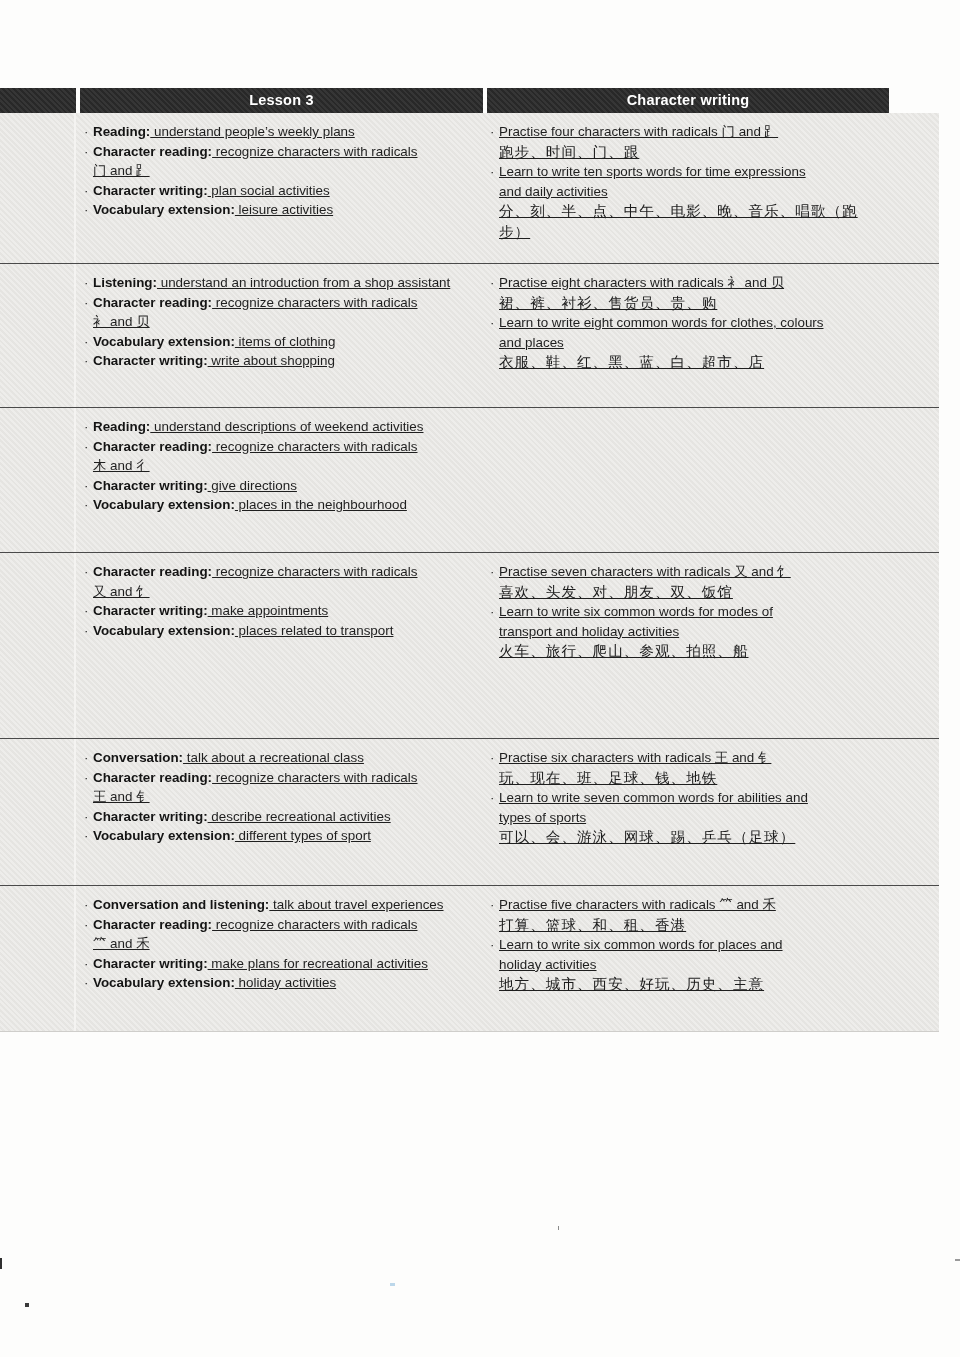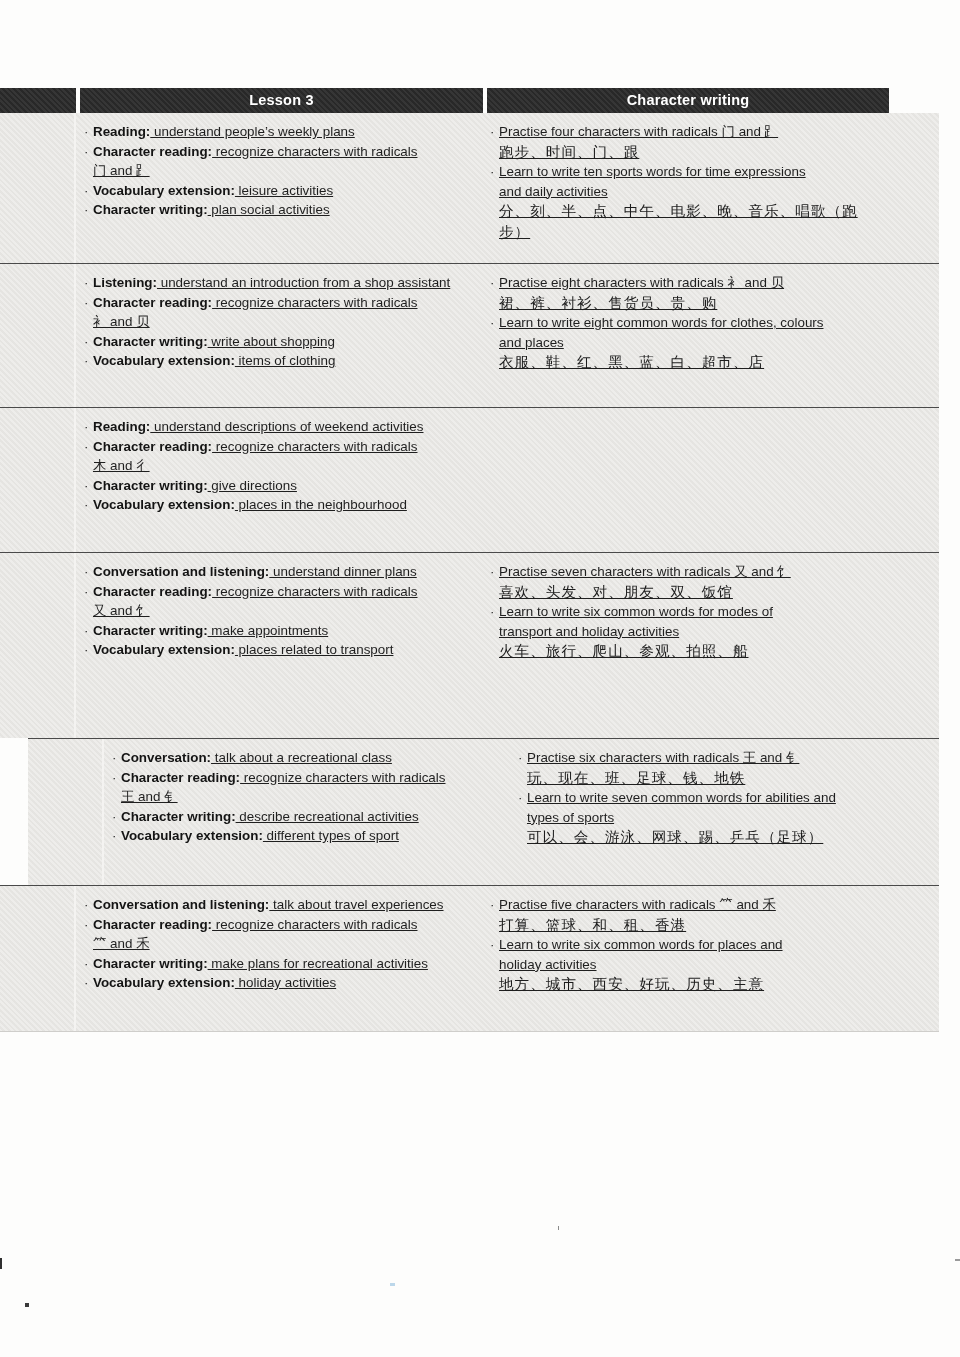--- a/index.html
+++ b/index.html
@@ -98,39 +98,39 @@
       <div class="th">Character writing</div>
     </div>
 
     <div class="tbody">
         <div class="row" style="min-height: 150px;">
           <div class="cell-num"></div>
           <div class="cell-left">
             <div class="obj"><span class="lb">Reading:</span><span class="tx"> understand people’s weekly plans</span></div>
             <div class="obj"><span class="lb">Character reading:</span><span class="tx"> recognize characters with radicals
 门 and ⻊</span></div>
+            <div class="obj"><span class="lb">Character writing:</span><span class="tx"> plan social activities</span></div>
             <div class="obj"><span class="lb">Vocabulary extension:</span><span class="tx"> leisure activities</span></div>
-            <div class="obj"><span class="lb">Character writing:</span><span class="tx"> plan social activities</span></div>
           </div>
           <div class="cell-right">
             <div class="obj">Practise four characters with radicals 门 and ⻊</div>
             <div class="cn">跑步、时间、门、跟</div>
             <div class="obj">Learn to write ten sports words for time expressions
 and daily activities</div>
             <div class="cn">分、刻、半、点、中午、电影、晚、音乐、唱歌（跑步）</div>
           </div>
         </div>
         <div class="row" style="min-height: 144px;">
           <div class="cell-num"></div>
           <div class="cell-left">
             <div class="obj"><span class="lb">Listening:</span><span class="tx"> understand an introduction from a shop assistant</span></div>
             <div class="obj"><span class="lb">Character reading:</span><span class="tx"> recognize characters with radicals
 衤 and 贝</span></div>
+            <div class="obj"><span class="lb">Vocabulary extension:</span><span class="tx"> items of clothing</span></div>
             <div class="obj"><span class="lb">Character writing:</span><span class="tx"> write about shopping</span></div>
-            <div class="obj"><span class="lb">Vocabulary extension:</span><span class="tx"> items of clothing</span></div>
           </div>
           <div class="cell-right">
             <div class="obj">Practise eight characters with radicals 衤 and 贝</div>
             <div class="cn">裙、裤、衬衫、售货员、贵、购</div>
             <div class="obj">Learn to write eight common words for clothes, colours
 and places</div>
             <div class="cn">衣服、鞋、红、黑、蓝、白、超市、店</div>
           </div>
         </div>
         <div class="row" style="min-height: 145px;">
@@ -139,35 +139,34 @@
             <div class="obj"><span class="lb">Reading:</span><span class="tx"> understand descriptions of weekend activities</span></div>
             <div class="obj"><span class="lb">Character reading:</span><span class="tx"> recognize characters with radicals
 木 and 彳</span></div>
             <div class="obj"><span class="lb">Character writing:</span><span class="tx"> give directions</span></div>
             <div class="obj"><span class="lb">Vocabulary extension:</span><span class="tx"> places in the neighbourhood</span></div>
           </div>
         </div>
         <div class="row" style="min-height: 186px;">
           <div class="cell-num"></div>
           <div class="cell-left">
-            <div class="obj"><span class="lb">Conversation and listening:</span><span class="tx"> understand dinner plans</span></div>
             <div class="obj"><span class="lb">Character reading:</span><span class="tx"> recognize characters with radicals
 又 and 饣</span></div>
             <div class="obj"><span class="lb">Character writing:</span><span class="tx"> make appointments</span></div>
             <div class="obj"><span class="lb">Vocabulary extension:</span><span class="tx"> places related to transport</span></div>
           </div>
           <div class="cell-right">
             <div class="obj">Practise seven characters with radicals 又 and 饣</div>
             <div class="cn">喜欢、头发、对、朋友、双、饭馆</div>
             <div class="obj">Learn to write six common words for modes of
 transport and holiday activities</div>
             <div class="cn">火车、旅行、爬山、参观、拍照、船</div>
           </div>
         </div>
-        <div class="row" style="min-height: 147px; margin-left: 28px;">
+        <div class="row" style="min-height: 147px;">
           <div class="cell-num"></div>
           <div class="cell-left">
             <div class="obj"><span class="lb">Conversation:</span><span class="tx"> talk about a recreational class</span></div>
             <div class="obj"><span class="lb">Character reading:</span><span class="tx"> recognize characters with radicals
 王 and 钅</span></div>
             <div class="obj"><span class="lb">Character writing:</span><span class="tx"> describe recreational activities</span></div>
             <div class="obj"><span class="lb">Vocabulary extension:</span><span class="tx"> different types of sport</span></div>
           </div>
           <div class="cell-right">
             <div class="obj">Practise six characters with radicals 王 and 钅</div>

